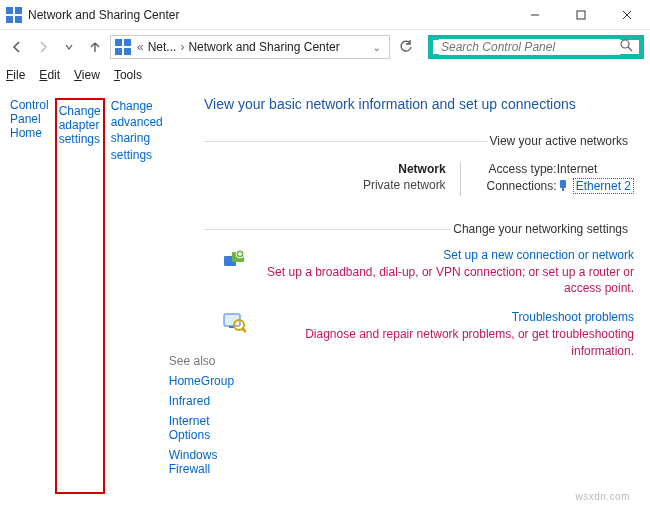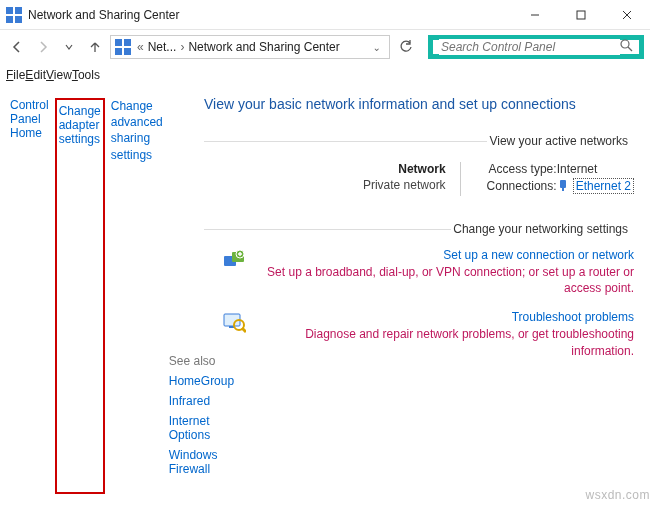--- a/index.html
+++ b/index.html
@@ -77,20 +77,21 @@
     color: #666;
     font-style: italic;
   }
   .toolbar .search .sicon { color: #666; font-size: 13px; }
 
   
   .menubar {
     display: flex; align-items: center;
     height: 22px;
     padding: 0 6px;
+    gap: 14px;
   }
   .menubar .menu-item { cursor: default; }
   .menubar .menu-item .ul { text-decoration: underline; }
 
   
   .body {
     display: flex;
     height: calc(506px - 30px - 34px - 22px);
   }
   .sidebar {
@@ -146,22 +147,22 @@
     display: flex; align-items: flex-start;
     padding: 4px 0 10px 18px;
     gap: 15px;
   }
   .task .ticon { width: 24px; height: 24px; flex-shrink: 0; }
   .task .tbody { flex: 1 1 auto; }
   .task .ttitle { color: #0066cc; }
   .task .tdesc { color: #be185d; margin-top: 2px; line-height: 1.35; }
 
   .watermark {
-    position: absolute; right: 0; bottom: 4px;
-    font-size: 12px; color: #bbb; letter-spacing: 0.5px; margin-top: 20px;
+    position: absolute; right: 20px; bottom: 4px;
+    font-size: 10px; color: #bbb; letter-spacing: 0.5px; margin-top: 20px;
   }
 </style>
 </head>
 <body>
 
 <div class="titlebar">
   <span class="app-icon">
     <svg viewBox="0 0 16 16" width="16" height="16">
       <rect x="0" y="0" width="7" height="7" fill="#3a7bd5"></rect>
       <rect x="9" y="0" width="7" height="7" fill="#3a7bd5"></rect>

